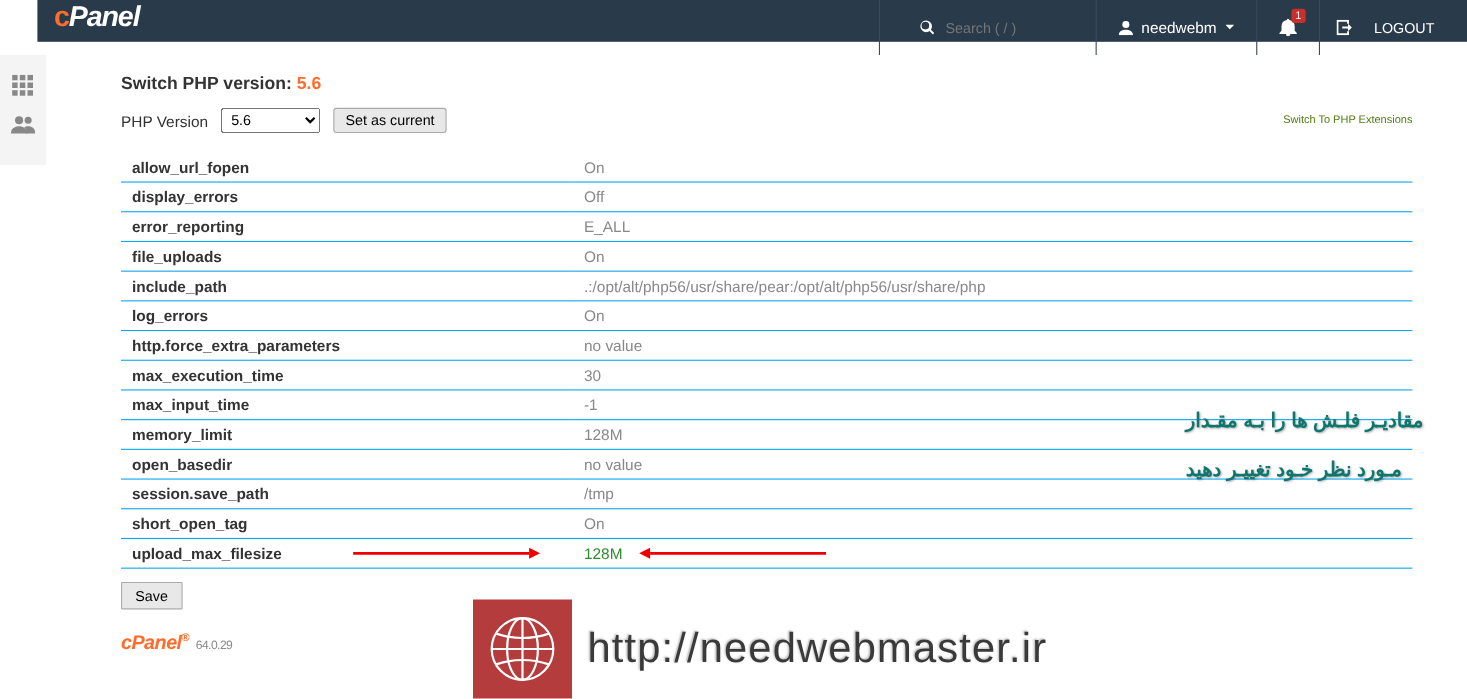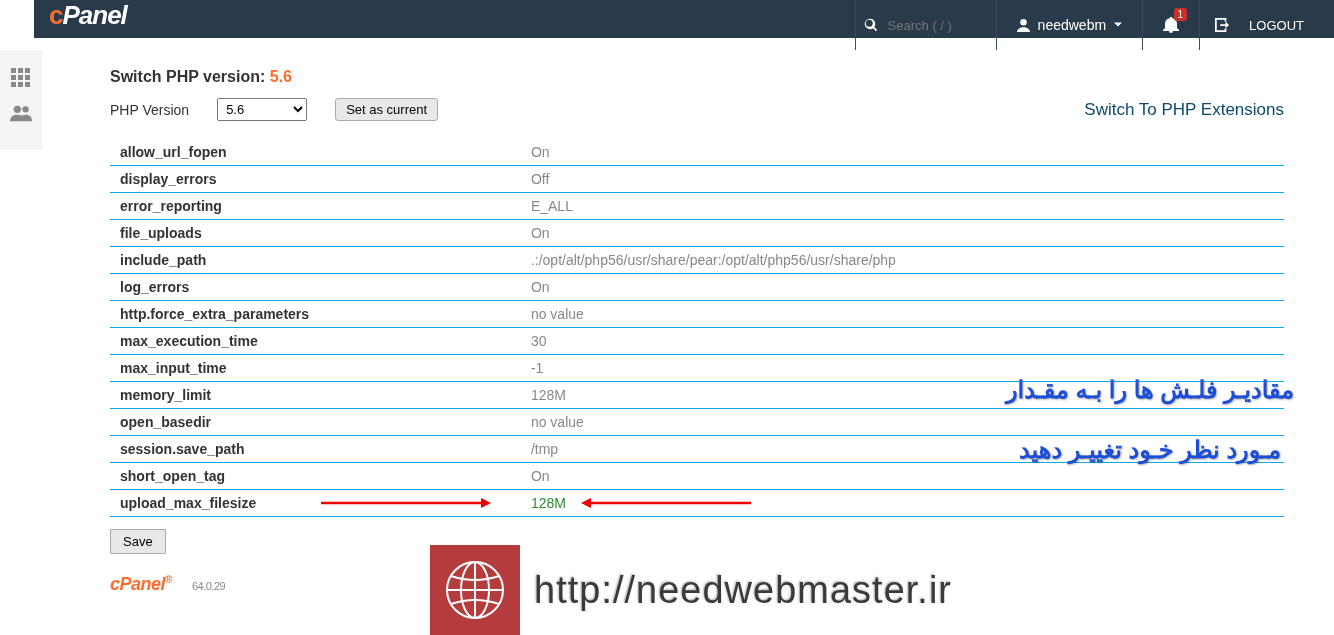--- a/index.html
+++ b/index.html
@@ -3,57 +3,57 @@
 <meta charset="utf-8">
 <style>
 * { box-sizing: border-box; margin: 0; padding: 0; }
 body { font-family: Arial, sans-serif; font-size: 14px; color: #333; background: #fff; width: 1334px; }
 
 
 .header { background: #293a4a; height: 38px; display: flex; align-items: flex-start; padding: 0 15px; color: #fff; margin-left: 34px; }
 .logo { font-family: Arial; font-size: 26px; font-weight: bold; font-style: italic; color: #fff; letter-spacing: -1px; }
 .logo .c { color: #ff6c2c; font-style: normal; }
 .header-spacer { flex: 1; }
-.search-box { display: flex; align-items: center; padding: 0 8px; border-left: 1px solid #3a4a5a; height: 50px; }
+.search-box { display: flex; align-items: center; padding: 0 36px; border-left: 1px solid #3a4a5a; height: 50px; }
 .search-box input { background: transparent; border: none; color: #ccc; margin-left: 10px; width: 100px; font-size: 13px; }
 .user-box { display: flex; align-items: center; padding: 0 20px; border-left: 1px solid #3a4a5a; height: 50px; gap: 8px; }
 .notif-box { display: flex; align-items: center; padding: 0 20px; border-left: 1px solid #3a4a5a; height: 50px; position: relative; }
 .notif-badge { position: absolute; top: 8px; right: 12px; background: #c9302c; color: #fff; font-size: 10px; padding: 1px 4px; border-radius: 3px; }
 .logout-box { display: flex; align-items: center; padding: 0 15px; border-left: 1px solid #3a4a5a; height: 50px; gap: 20px; font-size: 13px; }
 
 
 .sidebar { position: absolute; left: 0; top: 50px; width: 42px; background: #f4f4f4; height: 100px; padding-top: 10px; }
 .sidebar-item { display: flex; justify-content: center; padding: 8px 0; color: #888; }
 
 
 .main { margin-left: 60px; padding: 30px 50px 10px 50px; }
 .current-version { font-weight: bold; font-size: 16px; margin-bottom: 12px; }
 .current-version .ver { color: #ff6c2c; font-weight: bold; }
-.version-row { display: flex; align-items: center; gap: 28px; margin-bottom: 18px; }
+.version-row { display: flex; align-items: center; gap: 12px; margin-bottom: 18px; }
 .version-row select { padding: 2px 4px; font-size: 13px; width: 90px; }
 .version-row button { padding: 3px 10px; background: #e8e8e8; border: 1px solid #aaa; border-radius: 3px; font-size: 13px; }
-.switch-link { margin-left: auto; color: #0c4a6e; font-size: 17px; text-decoration: none; }
+.switch-link { margin-left: auto; color: #4d7c0f; font-size: 10px; text-decoration: none; }
 
 .options-table { width: 100%; border-collapse: collapse; margin-bottom: 12px; }
 .options-table td { border-bottom: 1px solid #0ea5e9; padding: 5px 10px; font-size: 14px; vertical-align: middle; height: 24px; }
 .options-table td:first-child { width: 35%; font-weight: bold; color: #333; }
 .options-table td:nth-child(2) { color: #888; position: relative; }
 .options-table .highlight { color: #2e8b2e; }
 .options-table tr.hl-row td:first-child { position: relative; }
 .arrow-right { position: absolute; display: inline-block; }
 .arrow-right svg { display: block; }
 
 .save-btn { padding: 4px 12px; background: #e8e8e8; border: 1px solid #aaa; border-radius: 1px; font-size: 13px; margin-bottom: 20px; }
 
 .footer-logo { font-size: 18px; color: #ff6c2c; font-style: italic; font-weight: bold; letter-spacing: -0.5px; }
 .footer-logo .reg { font-size: 10px; vertical-align: super; font-style: normal; }
-.footer-ver { color: #888; font-size: 11px; margin-left: 20px; font-style: normal; font-weight: normal; }
-
-
-.farsi-overlay { position: absolute; right: 40px; top: 360px; color: #1d4ed8; font-size: 24px; font-weight: bold; text-align: center; direction: rtl; text-shadow: 1px 1px 2px rgba(0,0,0,0.3); line-height: 2.5; }
+.footer-ver { color: #888; font-size: 11px; margin-left: 6px; font-style: normal; font-weight: normal; }
+
+
+.farsi-overlay { position: absolute; right: 40px; top: 360px; color: #0f766e; font-size: 18px; font-weight: bold; text-align: left; direction: rtl; text-shadow: 1px 1px 2px rgba(0,0,0,0.3); line-height: 2.5; }
 .bottom-banner { position: absolute; left: 430px; bottom: 0; height: 90px; display: flex; align-items: center; }
 .bottom-banner .icon-box { width: 90px; height: 90px; background: #b43c3c; display: flex; align-items: center; justify-content: center; }
 .bottom-banner .url { font-size: 38px; color: #3a3a3a; margin-left: 14px; text-shadow: 1px 1px 2px rgba(255,255,255,0.8), -1px -1px 2px rgba(0,0,0,0.3); font-family: Arial; letter-spacing: 1px; }
 
 svg { display: inline-block; }
 </style>
 </head>
 <body>
 
 <div class="header">

